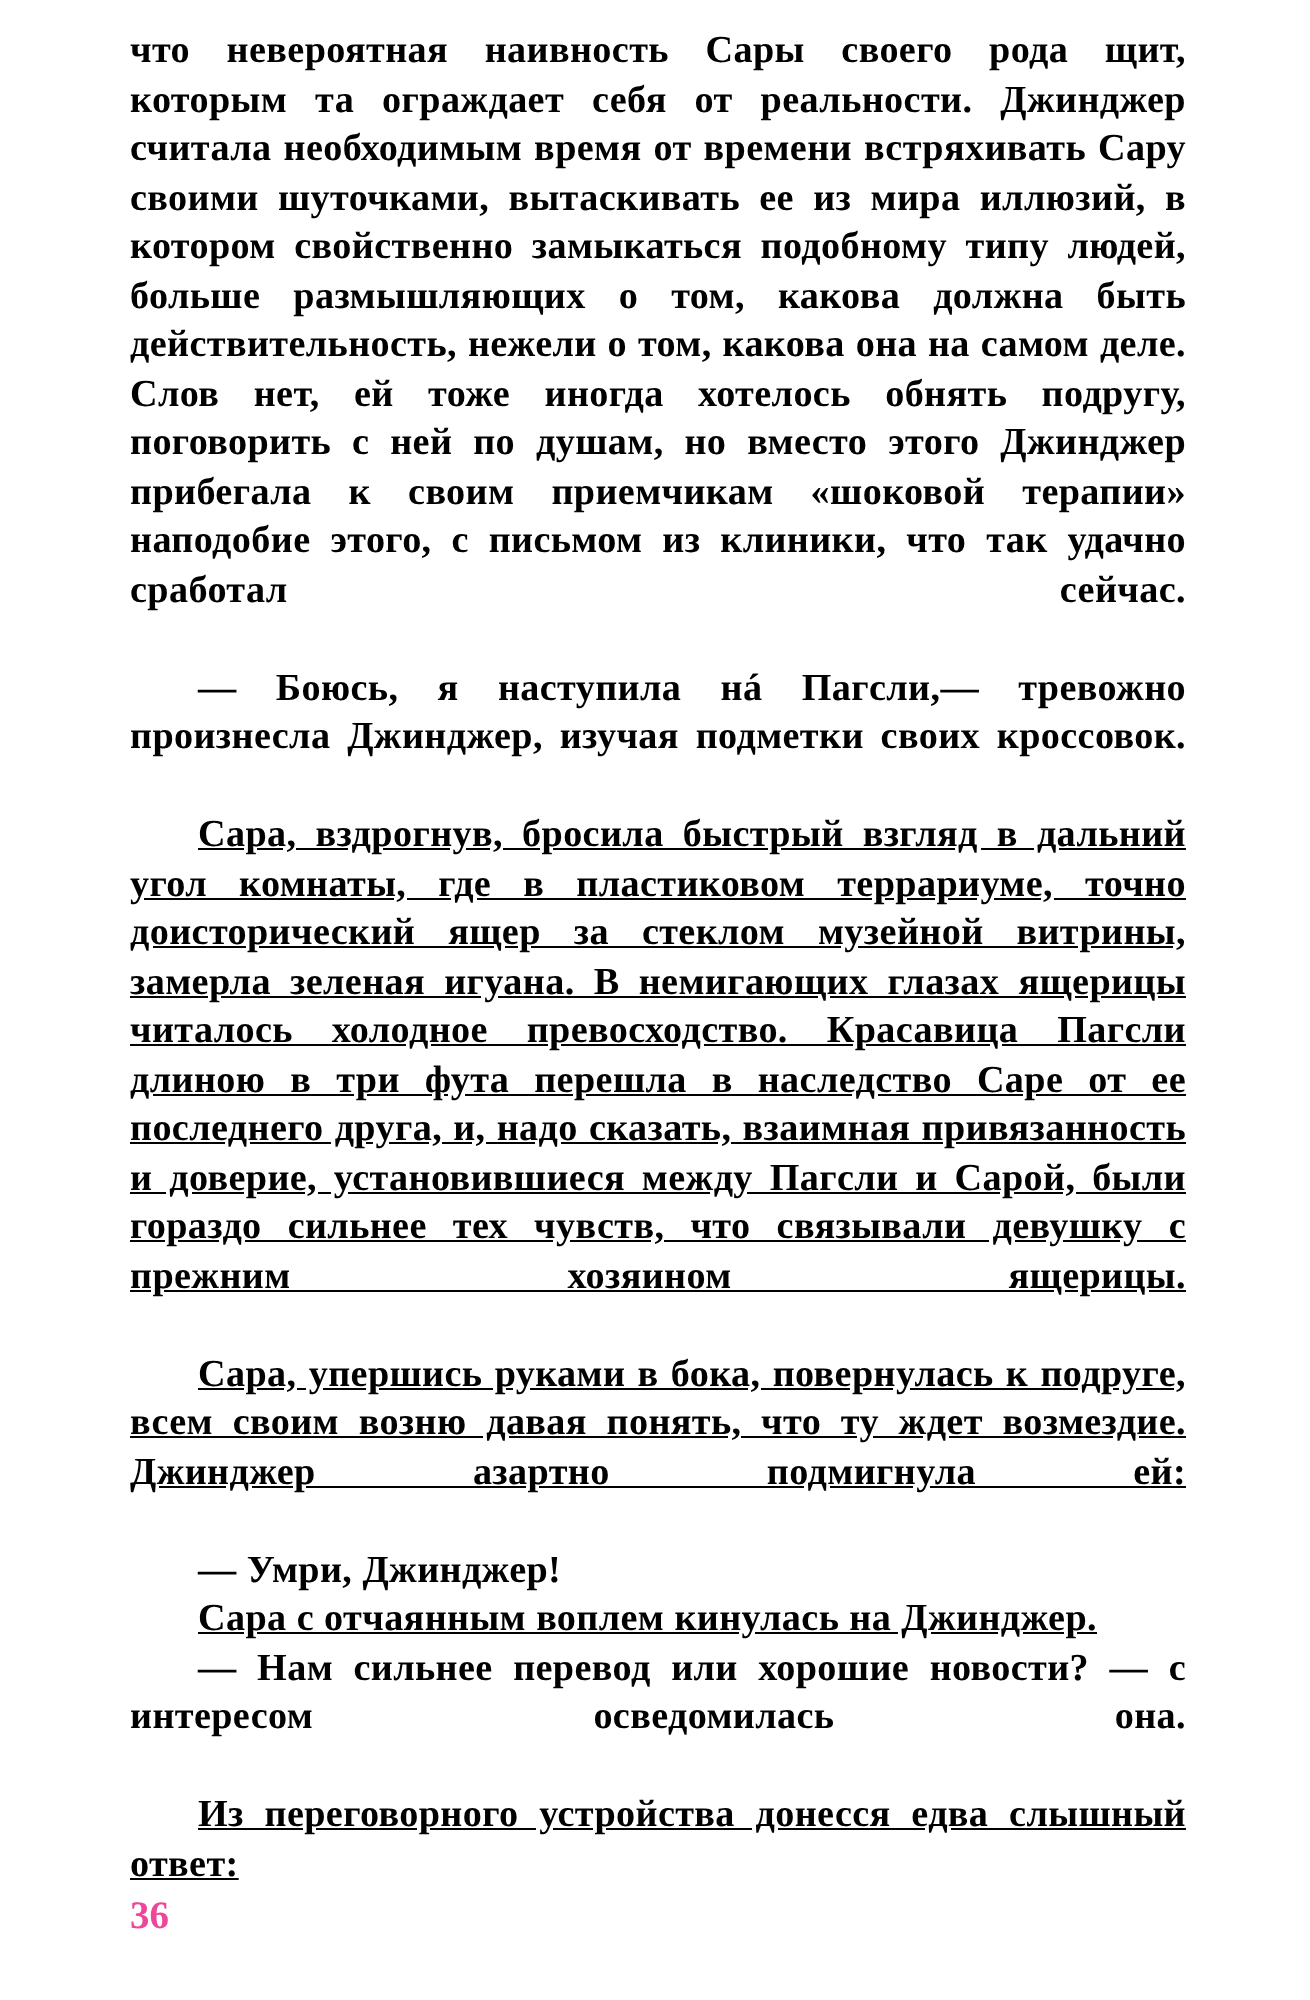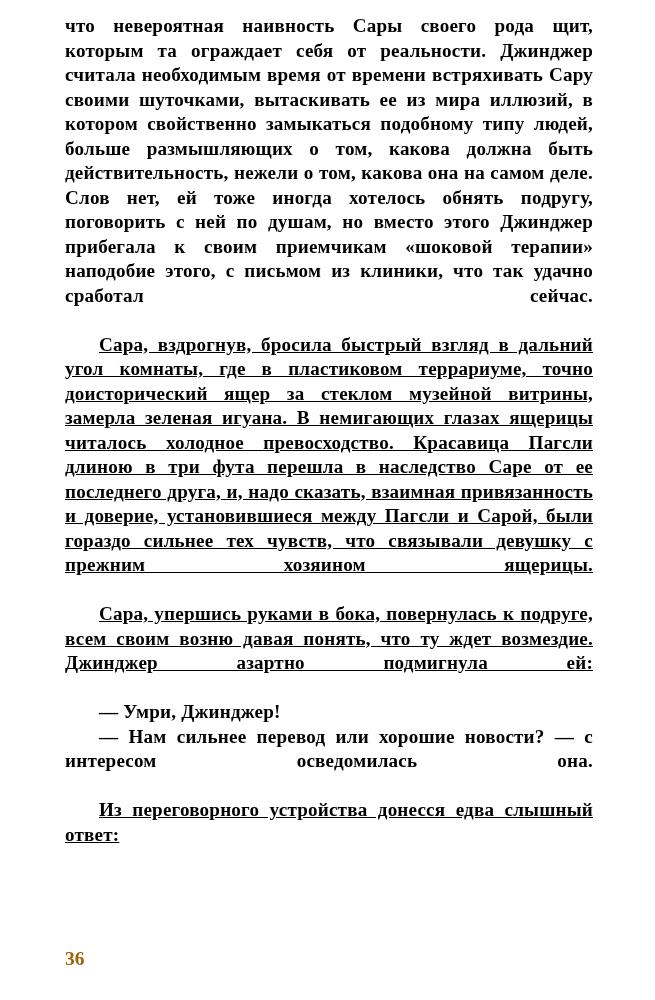--- a/index.html
+++ b/index.html
@@ -69,33 +69,35 @@
   }
 
   
   .folio {
     position: absolute;
     left: 65px;
     top: 947px;
     font-size: 19.5px;
     line-height: 24px;
     font-weight: bold;
-    color: #a16207;
+    color: #ec4899;
   }
 </style>
 </head>
 <body>
 
 <div class="page">
 
   <div class="text-column">
     <p class="para flush">что невероятная наивность Сары своего рода щит, которым та ограждает себя от реальности. Джинджер считала необходимым время от времени встряхивать Сару своими шуточками, вытаскивать ее из мира иллюзий, в котором свойственно замыкаться подобному типу людей, больше размышляющих о том, какова должна быть действительность, нежели о том, какова она на самом деле. Слов нет, ей тоже иногда хотелось обнять подругу, поговорить с ней по душам, но вместо этого Джинджер прибегала к своим приемчикам «шоковой терапии» наподобие этого, с письмом из клиники, что так удачно сработал сейчас.</p>
+    <p class="para dialogue">— Боюсь, я наступила нá Пагсли,— тревожно произнесла Джинджер, изучая подметки своих кроссовок.</p>
     <p class="para indent">Сара, вздрогнув, бросила быстрый взгляд в дальний угол комнаты, где в пластиковом террариуме, точно доисторический ящер за стеклом музейной витрины, замерла зеленая игуана. В немигающих глазах ящерицы читалось холодное превосходство. Красавица Пагсли длиною в три фута перешла в наследство Саре от ее последнего друга, и, надо сказать, взаимная привязанность и доверие, установившиеся между Пагсли и Сарой, были гораздо сильнее тех чувств, что связывали девушку с прежним хозяином ящерицы.</p>
     <p class="para indent">Сара, упершись руками в бока, повернулась к подруге, всем своим возню давая понять, что ту ждет возмездие. Джинджер азартно подмигнула ей:</p>
     <p class="para dialogue no-stretch">— Умри, Джинджер!</p>
+    <p class="para indent no-stretch">Сара с отчаянным воплем кинулась на Джинджер.</p>
     <p class="para dialogue">— Нам сильнее перевод или хорошие новости? — с интересом осведомилась она.</p>
     <p class="para indent">Из переговорного устройства донесся едва слышный ответ:</p>
 
   </div>
 
   <div class="folio">36</div>
 
 </div>
 
 </body></html>

